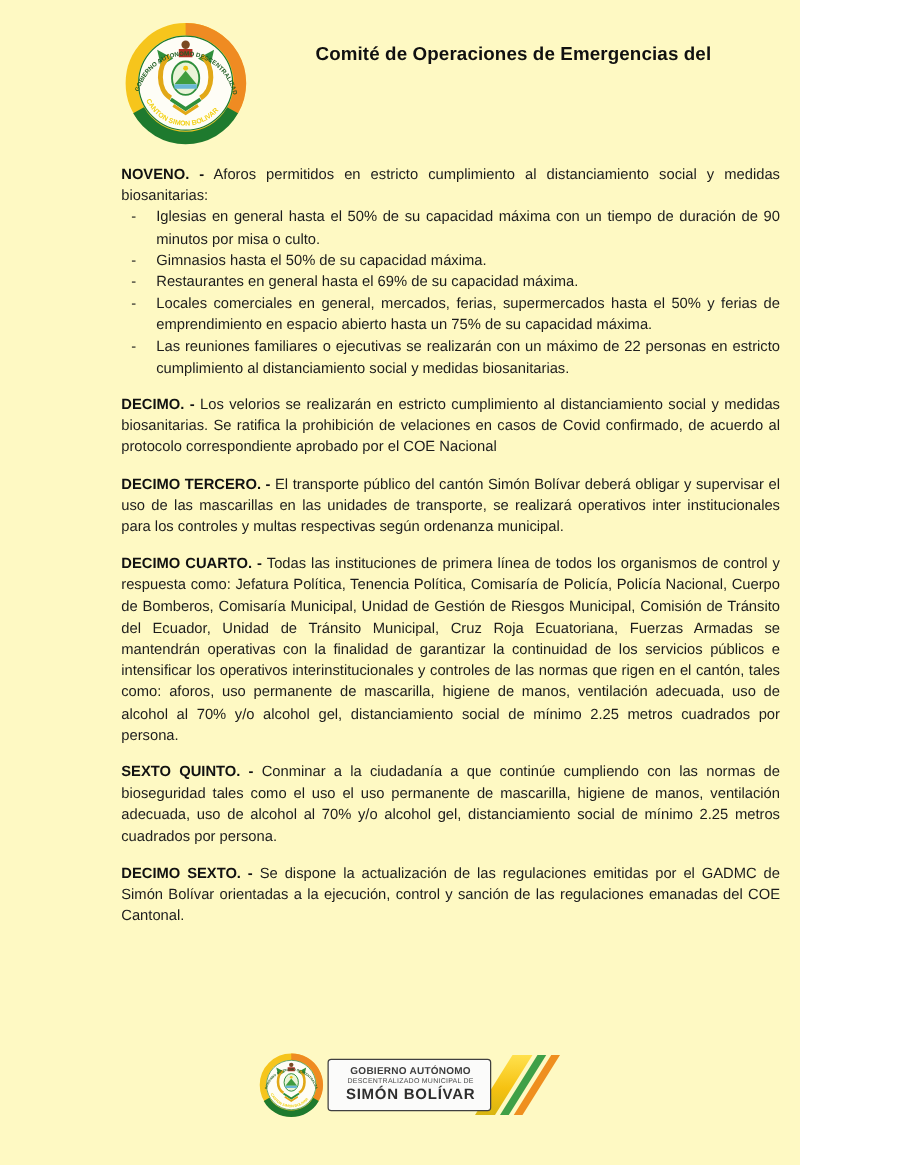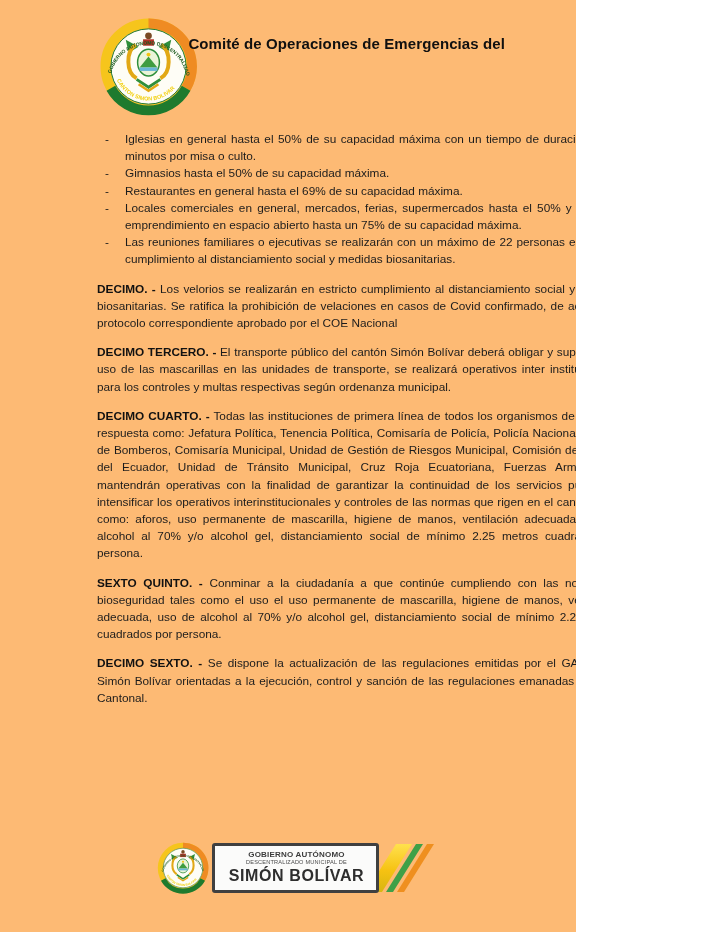--- a/index.html
+++ b/index.html
@@ -1,19 +1,19 @@
 <!DOCTYPE html>
 <html><head>
 <meta charset="utf-8">
 <style>
   html,body{margin:0;padding:0;background:#ffffff;}
   .page{
     position:relative;
-    width:576px;height:932px;
-    background:#fdba74;
+    width:640px;height:932px;
+    background:#fef9c3;
     font-family:"Liberation Sans", sans-serif;
     color:#1c1c1c;
     overflow:hidden;
   }
 
   
   .seal-lg{position:absolute;left:99px;top:17px;width:99px;height:99px;}
   .doc-title{
     position:absolute;right:71px;top:33px;
     text-align:right;font-weight:bold;
@@ -34,27 +34,27 @@
   .bullet .dash{flex:0 0 28px;padding-left:8px;box-sizing:border-box;}
   .bullet .btext{flex:1;text-align:justify;}
 
   
   .footer{
     position:absolute;left:0;right:0;top:842px;
     display:flex;justify-content:center;align-items:center;
   }
   .seal-sm{width:52px;height:52px;flex:0 0 auto;margin-right:3px;position:relative;z-index:2;}
   .banner{
-    background:#fbfbfa;border:3px solid #404040;border-radius:3px;
+    background:#fbfbfa;border:1px solid #404040;border-radius:3px;
     padding:4px 12px 5px 14px;text-align:center;line-height:1.15;
     position:relative;z-index:1;
   }
   .banner .l1{font-size:8px;font-weight:bold;color:#3c3c3c;letter-spacing:0.2px;}
   .banner .l2{font-size:5.6px;color:#4a4a4a;letter-spacing:0.2px;margin-top:0.5px;}
-  .banner .l3{font-size:16px;font-weight:bold;color:#2e2e2e;letter-spacing:0.6px;margin-top:1px;}
+  .banner .l3{font-size:12px;font-weight:bold;color:#2e2e2e;letter-spacing:0.6px;margin-top:1px;}
   .stripes{display:flex;margin-left:2px;height:48px;align-items:stretch;}
   .stripe{transform:skewX(-32deg);transform-origin:50% 50%;}
   .stripe.s1{width:16px;background:linear-gradient(180deg,#ffe14d 0%,#f6c212 55%,#d8b510 100%);margin-right:4px;}
   .stripe.s2{width:7px;background:#3fa047;margin-right:4px;}
   .stripe.s3{width:7px;background:#ef8f1f;}
 </style>
 </head>
 <body>
 
 <svg width="0" height="0" style="position:absolute" aria-hidden="true">
@@ -92,20 +92,21 @@
 
   <svg class="seal-lg" viewBox="0 0 100 100">
       <use href="#seal-art"></use>
     </svg>
   <div class="doc-title">
     <div>Comité de Operaciones de Emergencias del</div>
   </div>
 
   <div class="doc-body">
 
+    <p class="para tight"><span class="h">NOVENO. -</span> <span>Aforos permitidos en estricto cumplimiento al distanciamiento social y medidas biosanitarias:</span></p>
     <div class="bullets">
       <div class="bullet">
           <span class="dash">-</span>
           <span class="btext">Iglesias en general hasta el 50% de su capacidad máxima con un tiempo de duración de 90 minutos por misa o culto.</span>
         </div>
       <div class="bullet">
           <span class="dash">-</span>
           <span class="btext">Gimnasios hasta el 50% de su capacidad máxima.</span>
         </div>
       <div class="bullet">

